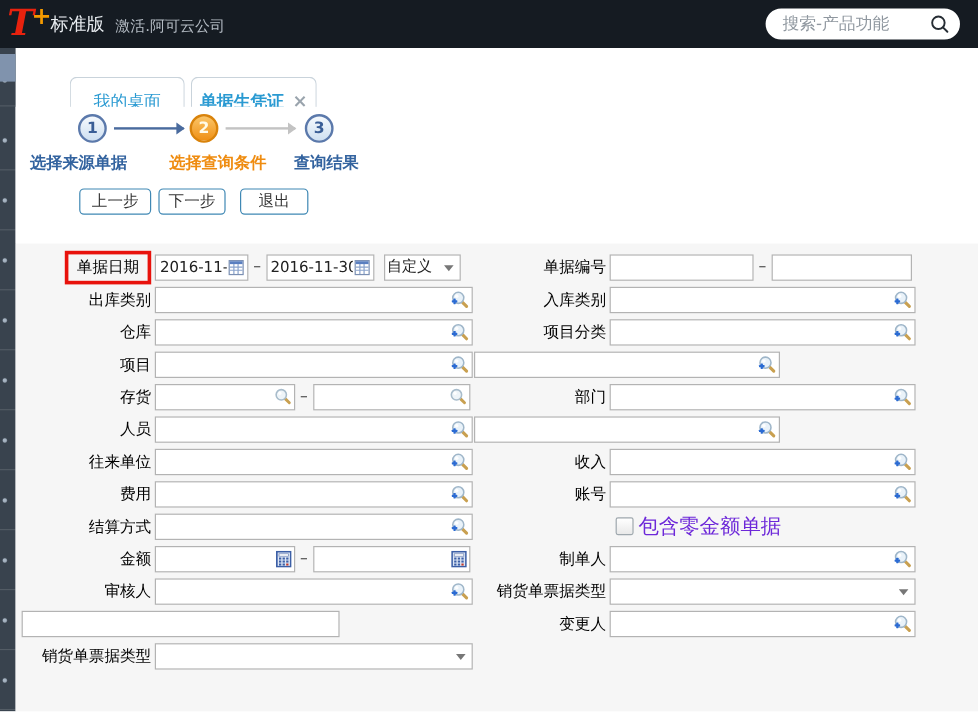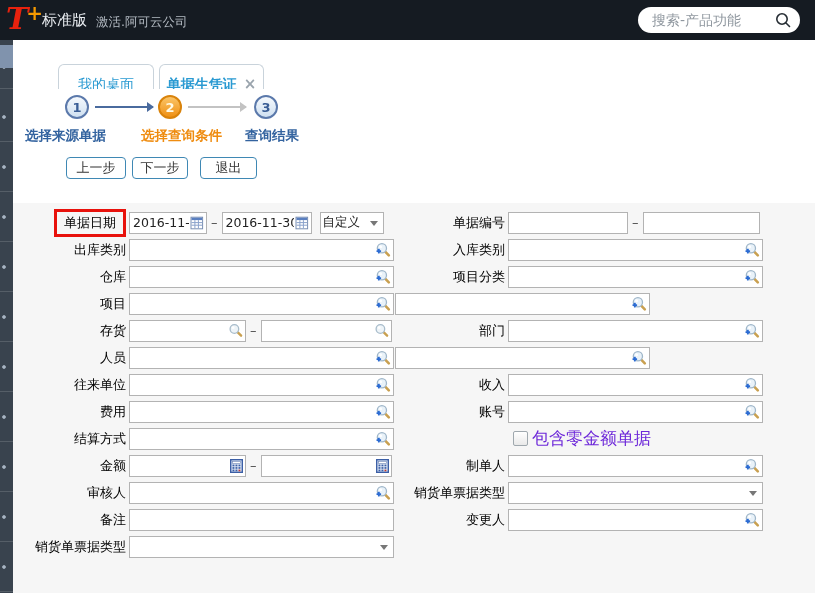--- a/index.html
+++ b/index.html
@@ -364,21 +364,20 @@
                   <circle cx="6.9" cy="6.2" r="4.6" fill="#e9f2f9" stroke="#9fb6c9" stroke-width="1.3"></circle>
                   <circle cx="5.6" cy="4.8" r="1.5" fill="#ffffff" opacity="0.9"></circle>
                   <rect x="1.5" y="8.2" width="4.6" height="1.9" rx="0.4" fill="#2b6bd3"></rect>
                   <rect x="2.85" y="6.85" width="1.9" height="4.6" rx="0.4" fill="#2b6bd3"></rect>
                 </svg>
               </span>
             </div>
           </div>
         </div>
         <div class="frow">
-          <div class="lbl"><span>备注</span></div>
           <div class="fields">
             <div class="ibox" style="width: 265px;">
               <input style="">
             </div>
           </div>
         </div>
         <div class="frow">
           <div class="lbl"><span>销货单票据类型</span></div>
           <div class="fields">
             <div class="ibox combo" style="width: 265px;">

